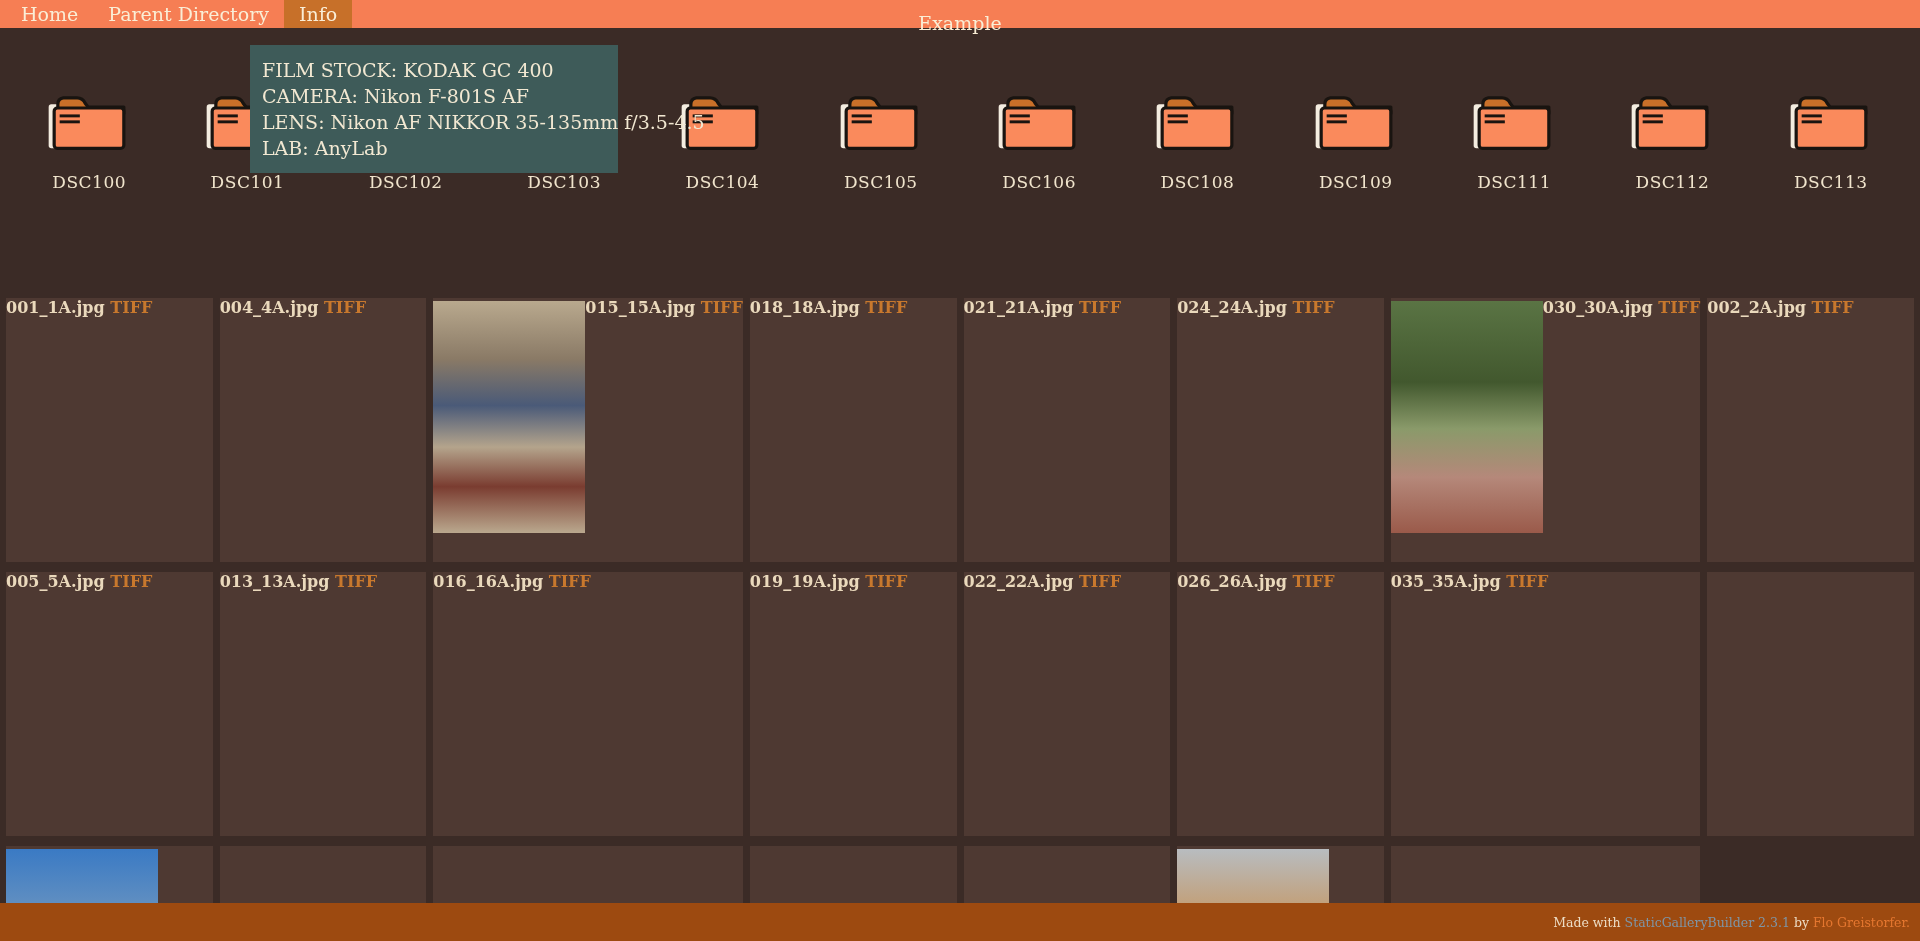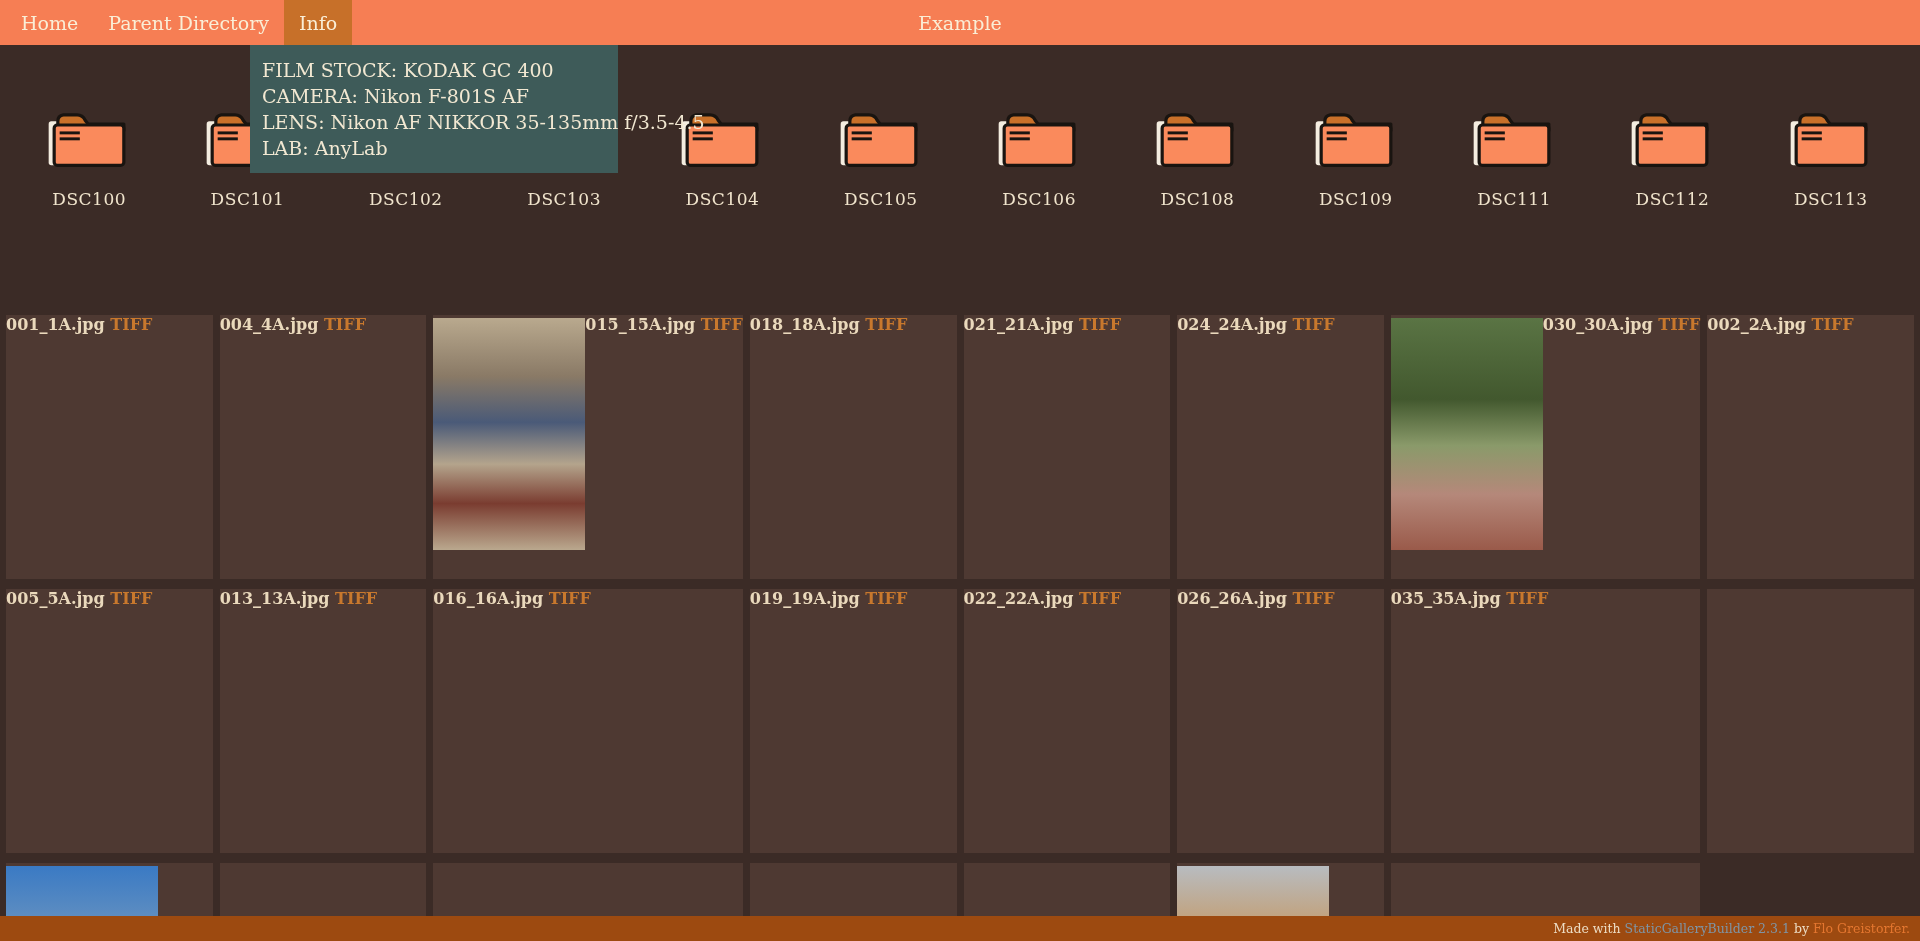--- a/index.html
+++ b/index.html
@@ -4,21 +4,21 @@
 <style>
   * { margin:0; padding:0; box-sizing:border-box; }
   html,body { width:1920px; height:941px; overflow:hidden; }
   body {
     background: var(--page-bg, #3b2b26);
     font-family: "DejaVu Serif", "Liberation Serif", serif;
   }
 
   
   .topnav {
-    position:relative; height:45px; background: var(--nav-bg, #f67e54);
+    position:relative; height:28px; background: var(--nav-bg, #f67e54);
     display:flex; align-items:stretch; padding-left:6px;
   }
   .nav-item {
     display:flex; align-items:center; padding:0 15px;
     font-size:19px; color: var(--nav-text, #faeed6); cursor:pointer;
   }
   .nav-item.active { background: var(--nav-active-bg, #c77029); }
   .nav-center {
     position:absolute; left:50%; top:0; transform:translateX(-50%);
     height:45px; display:flex; align-items:center;
@@ -69,21 +69,21 @@
   .caption {
     text-align:center; font-size:16px; color: var(--caption-text, #ead9bc);
     white-space:nowrap;
   }
   .caption .tiff {
     color: var(--tiff-link, #c8782d); text-decoration:none; cursor:pointer;
   }
 
   
   .footer {
-    position:fixed; left:0; bottom:0; width:100%; height:25px;
+    position:fixed; left:0; bottom:0; width:100%; height:38px;
     background: var(--footer-bg, #9d4a10); z-index:30;
     display:flex; align-items:center; justify-content:flex-end;
     padding-right:10px; font-size:12.5px; color: var(--footer-text, #ecdcc4);
   }
   .footer a { text-decoration:none; cursor:pointer; }
   .footer .builder { color: var(--footer-link-muted, #7f95a6); }
   .footer .author  { color: var(--footer-link-orange, #e4762f); }
   .footer span, .footer a { white-space:pre; }
 </style>
 </head>

